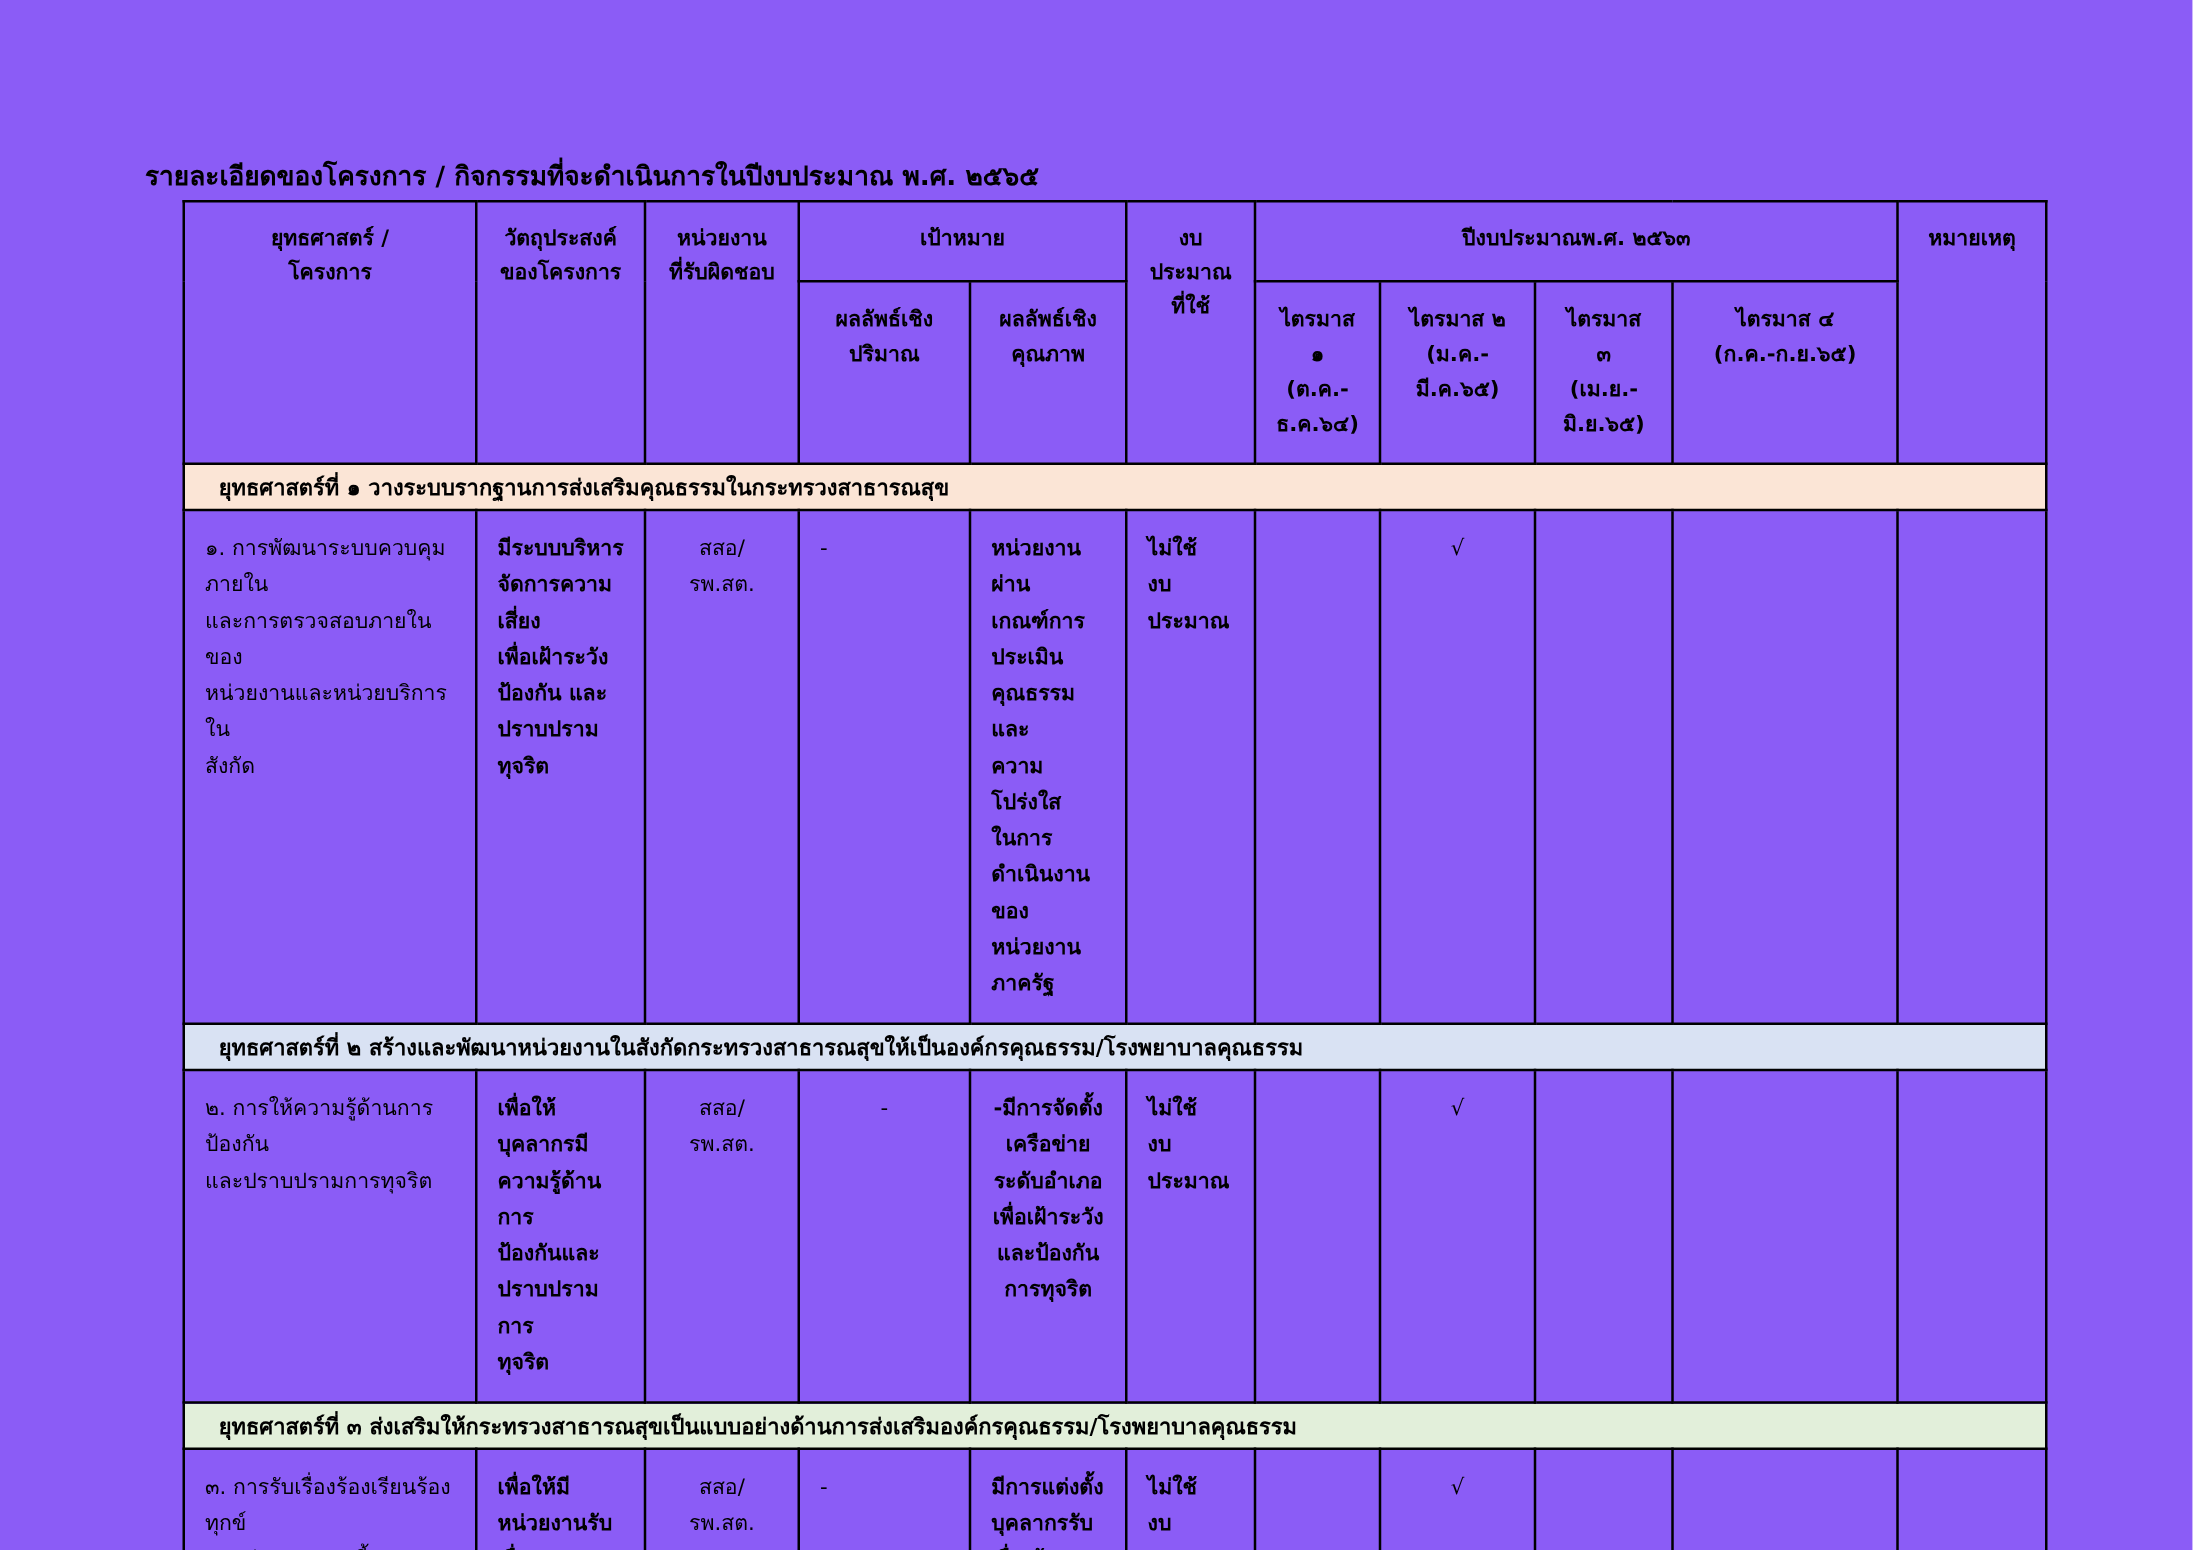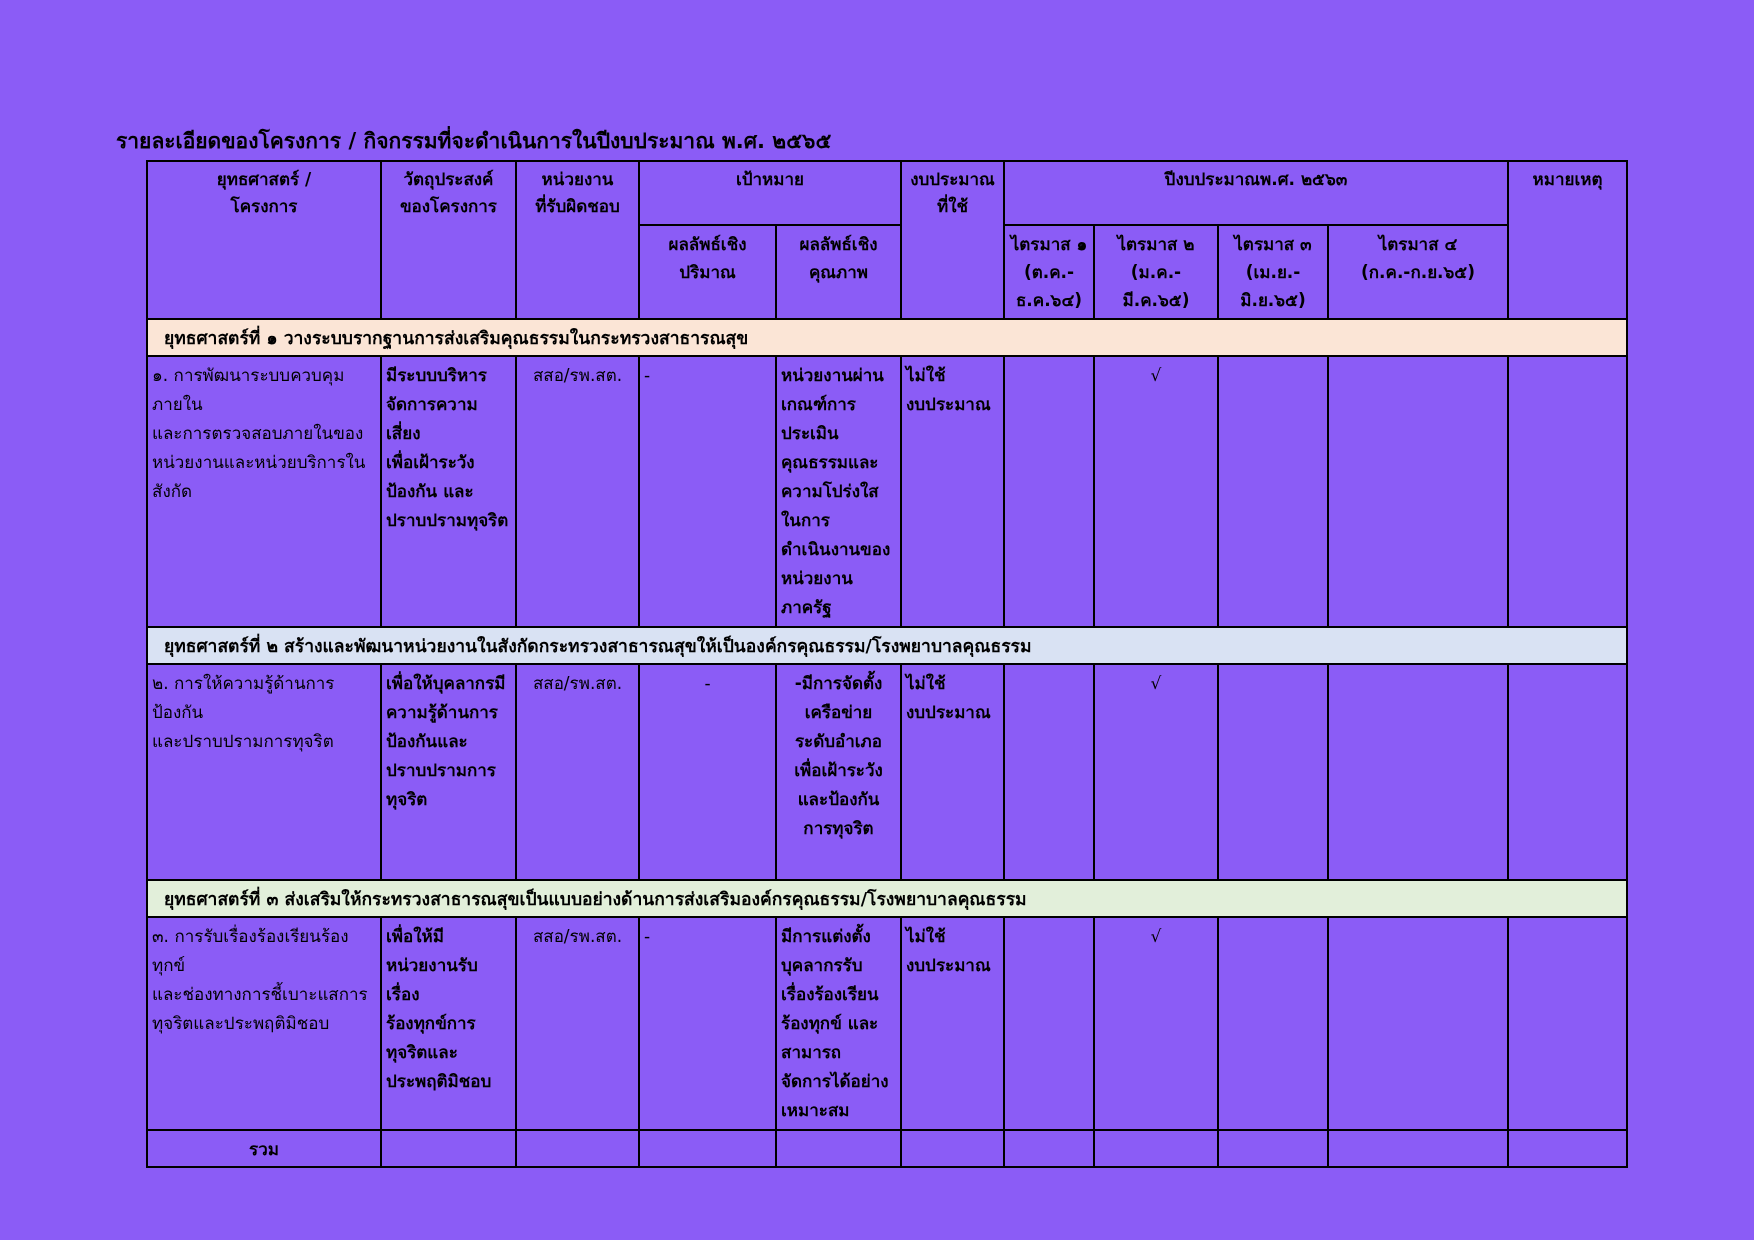--- a/index.html
+++ b/index.html
@@ -1,36 +1,36 @@
 <!DOCTYPE html>
 <html><head>
 <meta charset="utf-8">
 <style>
   html,body { margin:0; padding:0; background:#ffffff; }
   body { width:1754px; height:1240px; font-family:"DejaVu Sans","Liberation Sans",sans-serif; color:#000; }
   .page { position:relative; width:1754px; height:1240px; overflow:hidden; background:#8b5cf6; }
   .doc-title { position:absolute; left:116px; top:124px; font-size:21px; font-weight:bold; white-space:pre; }
   table.plan { position:absolute; left:146px; top:160px; border-collapse:collapse; table-layout:fixed; }
   table.plan th, table.plan td {
-    border:2px solid #000; padding:4px; vertical-align:top;
+    border:2px solid #000; padding:16px; vertical-align:top;
     white-space:pre-line; overflow:hidden; font-size:17px;
   }
   
   tr.h1 { height:64px; }
   tr.h2 { height:78px; }
   th { font-weight:bold; text-align:center; line-height:27px; }
   th.h-main { vertical-align:top; padding-top:15px; }
   th.h-goal { vertical-align:middle; }
   th.h-fiscal { vertical-align:middle; }
   th.h-budget { vertical-align:top; padding-top:11px; }
   th.h-remark { vertical-align:top; padding-top:13px; }
   th.h-sub { vertical-align:middle; line-height:28px; }
   
   tr.band { height:37px; }
-  tr.band td { vertical-align:middle; font-weight:bold; padding:0 0 0 16px; font-size:17.5px; }
+  tr.band td { vertical-align:middle; font-weight:bold; padding:0 0 0 27px; font-size:17.5px; }
   
   tr.r1 { height:258px; } tr.r2 { height:216px; } tr.r3 { height:207px;margin-left:32px; }
   td.cell { line-height:29px; padding-top:5px; }
   td.c-project { padding-left:12px; padding-right:8px; }
   td.c-objective { font-weight:bold; padding-left:9px; padding-right:4px; }
   td.c-unit { font-weight:normal; text-align:center; }
   td.c-dash-left { padding-left:14px; }
   td.c-dash-center { text-align:center; }
   td.c-qual { font-weight:bold; padding-left:9px; padding-right:4px; }
   td.c-qual-center { text-align:center; padding-left:2px; padding-right:2px; }

